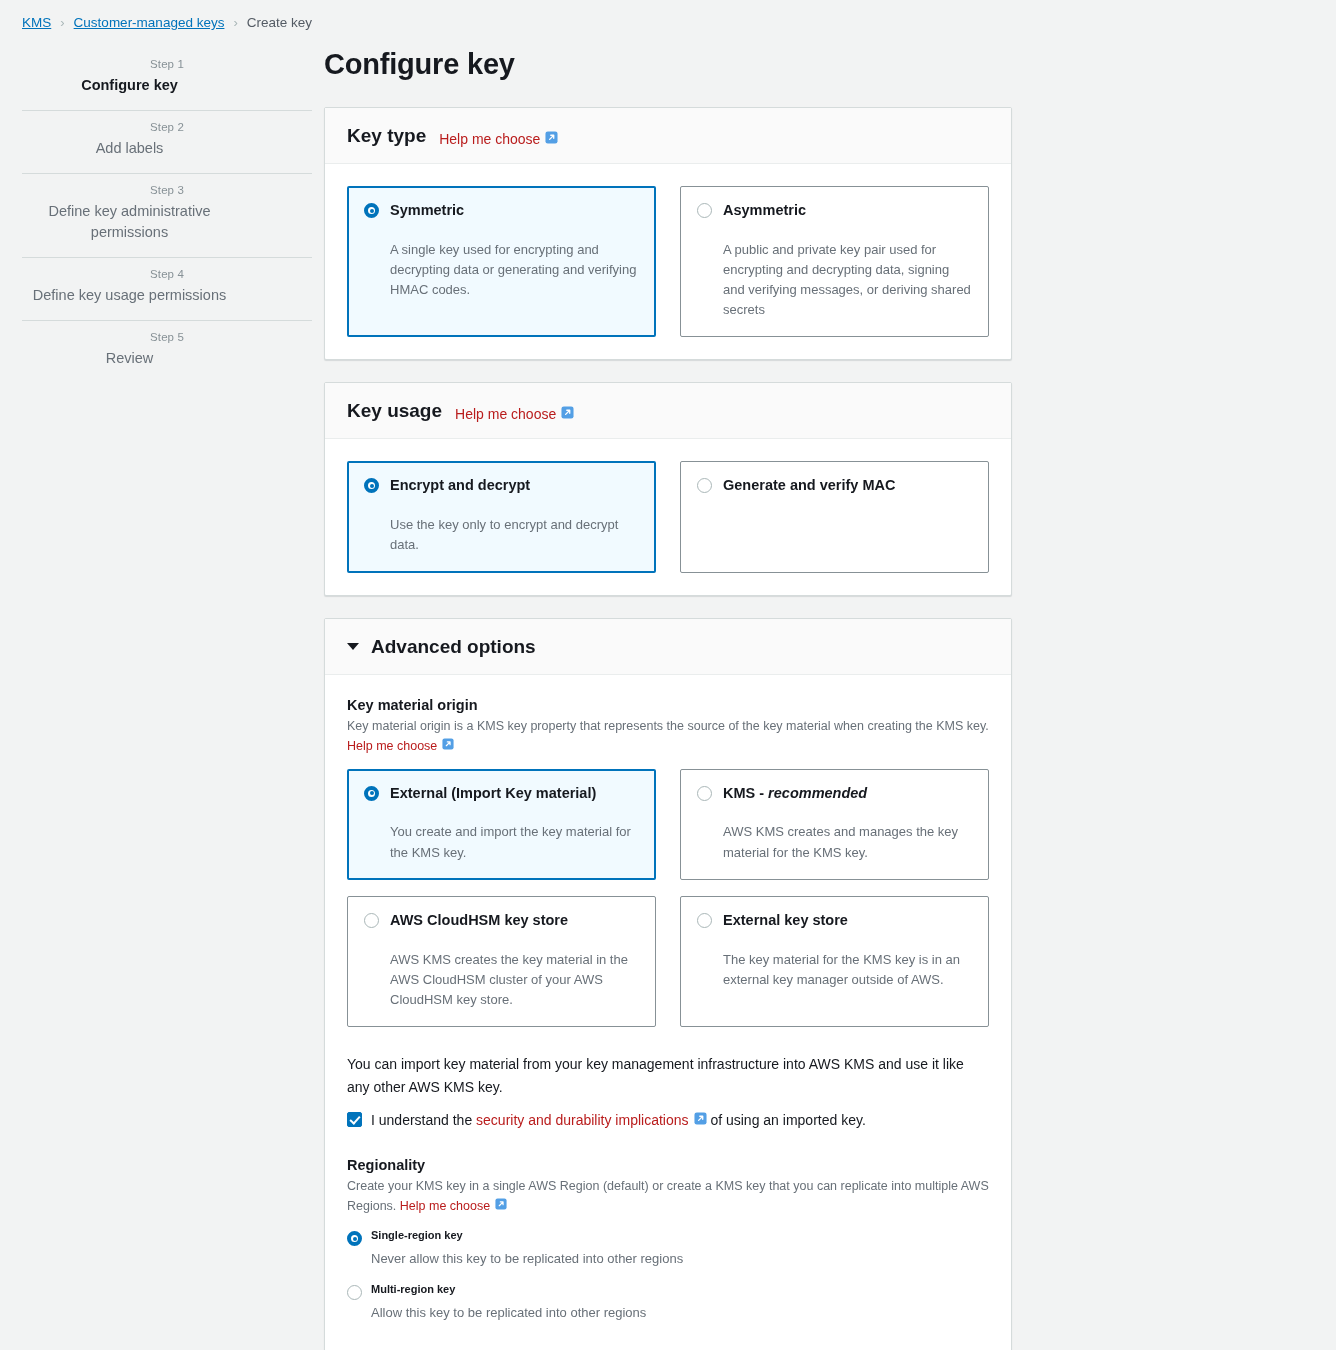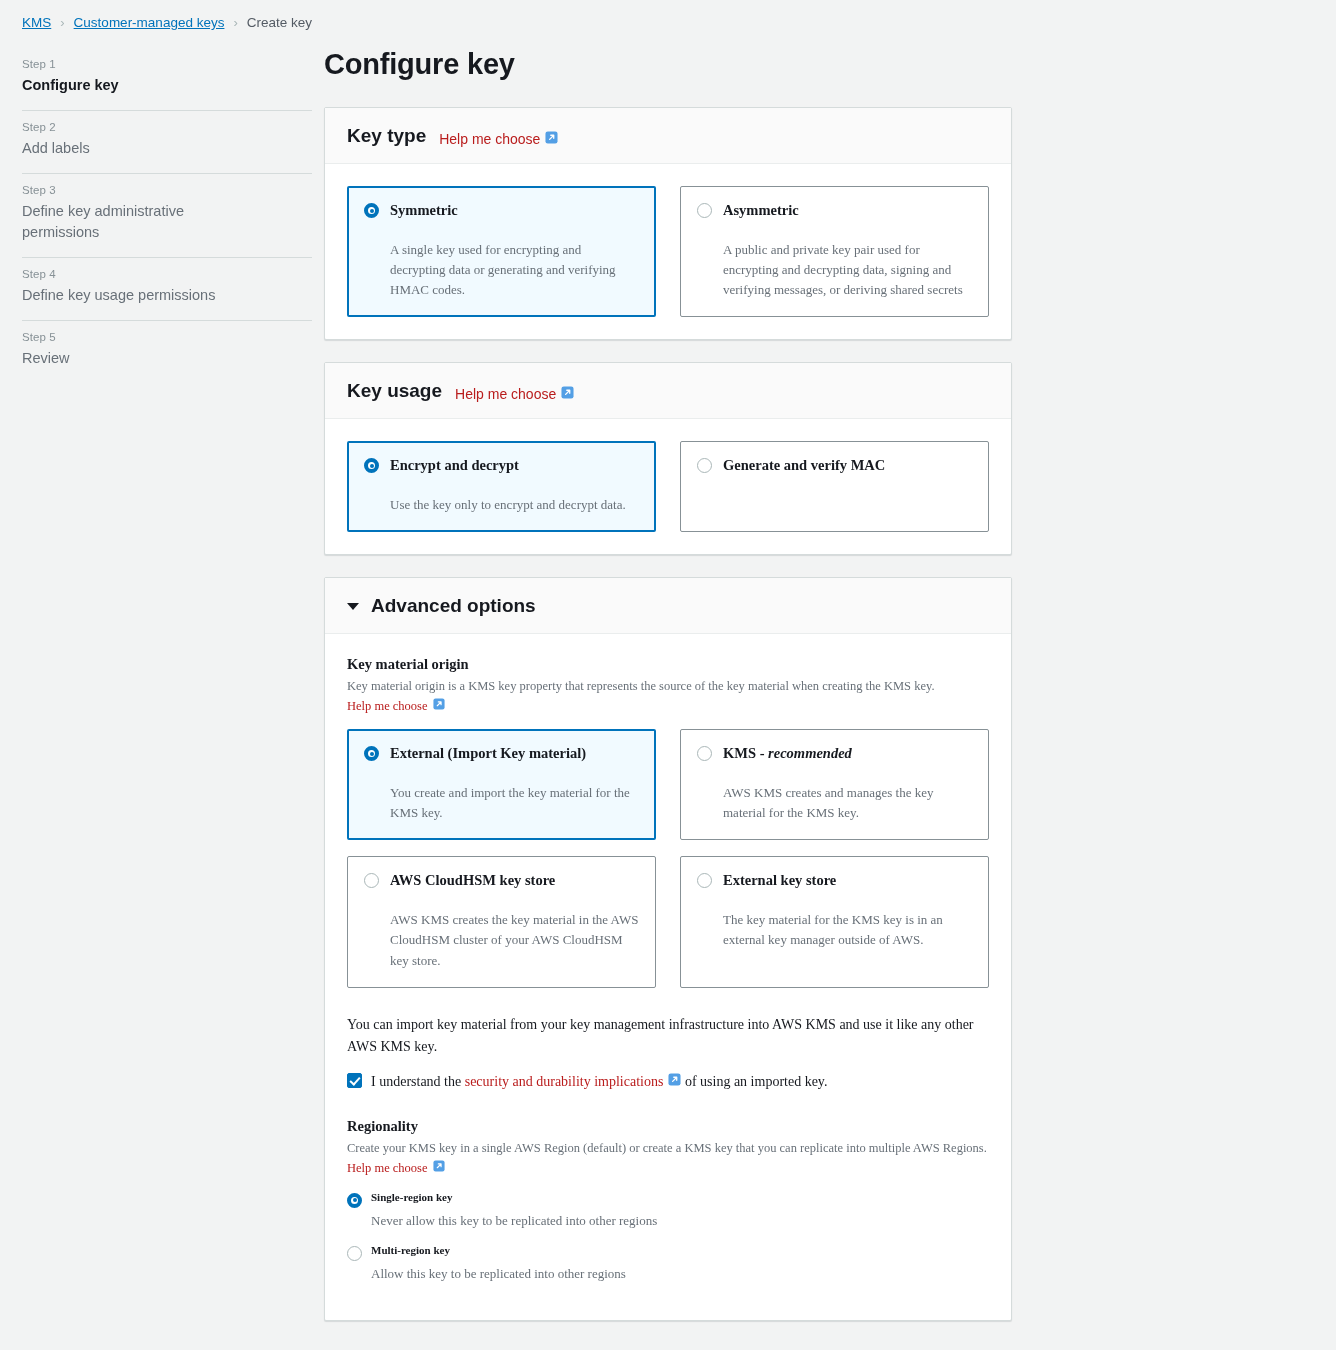--- a/index.html
+++ b/index.html
@@ -25,21 +25,21 @@
   .crumb-link { color: #0073bb; text-decoration: underline; cursor: pointer; }
   .crumb-current { color: #545b64; }
   .crumb-sep { color: #aab7b8; font-size: 13px; }
 
   
   .layout { display: flex; align-items: flex-start; }
   .sidebar { width: 312px; padding: 12px 0 0 22px; flex: none; }
   .content { flex: 1; padding: 0 104px 0 12px; }
 
   
-  .step { padding: 10px 0 14px 0; }
+  .step { padding: 10px 0 14px 0; text-align: center; }
   .step + .step { border-top: 1px solid #d5dbdb; }
   .step-num { font-size: 11.5px; color: #879196; margin-bottom: 5px; letter-spacing: .1px; }
   .step-label { font-size: 14.5px; color: #687078; line-height: 1.45; max-width: 215px; }
   .step.active .step-label { color: #16191f; font-weight: bold; }
 
   
   .page-title {
     font-size: 29px; font-weight: bold; color: #16191f;
     margin: 12px 0 26px 0; letter-spacing: -.2px;
   }
@@ -52,21 +52,21 @@
     box-shadow: 0 1px 1px rgba(0,28,36,.12);
     margin-bottom: 22px;
   }
   .panel-header {
     padding: 17px 22px 16px 22px;
     border-bottom: 1px solid #eaeded;
     background: #fafafa;
     display: flex; align-items: flex-end; gap: 13px;
   }
   .panel-title { font-size: 19px; font-weight: bold; color: #16191f; }
-  .panel-body { padding: 22px; font-family: Liberation Serif, serif; }
+  .panel-body { padding: 22px; }
 
   .help-link {
     color: #b91c1c; font-size: 14px; cursor: pointer;
     display: inline-flex; align-items: center; gap: 5px;
   }
 
   
   .ext-icon { display: inline-block; vertical-align: -2px; }
 
   

